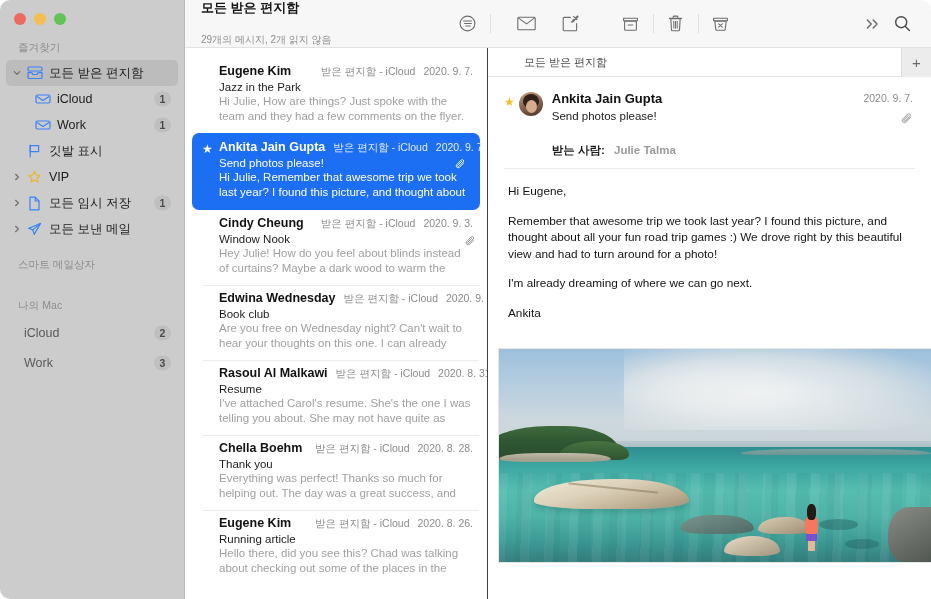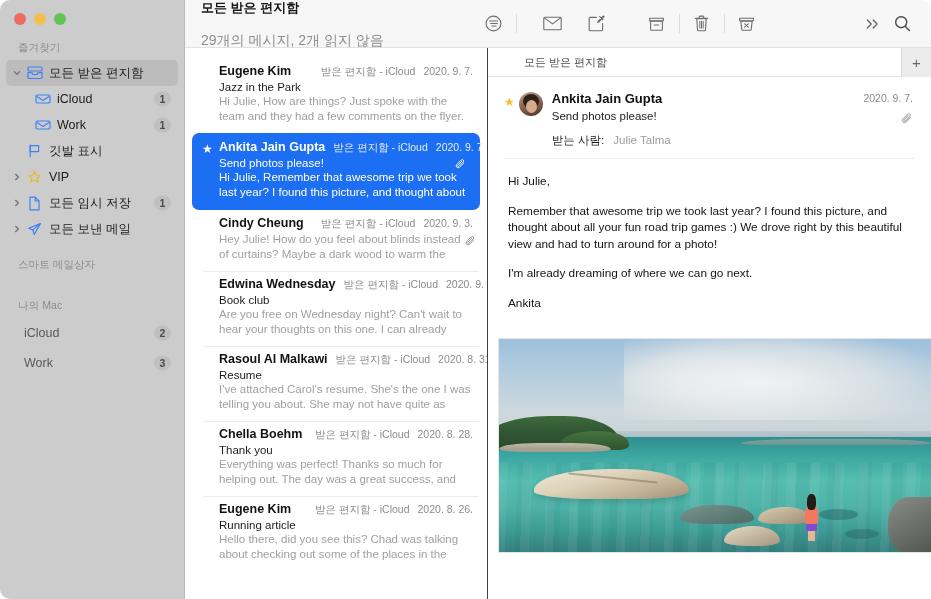--- a/index.html
+++ b/index.html
@@ -53,21 +53,21 @@
   
   .main { flex:1; height:599px; display:flex; flex-direction:column; background:#fff; min-width:0; }
 
   .toolbar {
     height:48px; flex:0 0 48px; display:flex; align-items:center;
     background:#f7f7f7; border-bottom:1px solid #e2e2e2;
     padding:0 14px 0 16px;
   }
   .tb-title { display:flex; flex-direction:column; justify-content:center; }
   .tb-title-main { font-size:13px; font-weight:700; color:#141414; line-height:15px; }
-  .tb-title-sub { font-size:14px; color:#8e8e8e; line-height:14px; margin-top:18px; }
+  .tb-title-sub { font-size:10px; color:#8e8e8e; line-height:14px; margin-top:18px; }
   .tb-spacer { flex:1; }
   .tb-btn {
     width:30px; height:30px; display:flex; align-items:center; justify-content:center;
     color:#6d6d6d; border-radius:5px;
   }
   .tb-sep { width:1px; height:19px; background:#dcdcdc; margin:0 7px; }
   .tb-gap { width:14px; }
   .tb-gap-lg { width:30px; }
 
   .body-area { flex:1; display:flex; min-height:0; }
@@ -131,21 +131,21 @@
     content:""; position:absolute; left:4px; top:2px; width:16px; height:14px;
     border-radius:50% 50% 45% 45%; background:#2e2119;
   }
   .avatar::after {
     content:""; position:absolute; left:7px; top:8px; width:11px; height:13px;
     border-radius:50%; background:#d7ab8e;
   }
   .mh-text { flex:1; min-width:0; }
   .mh-name { font-size:13px; font-weight:700; color:#101010; line-height:16px; }
   .mh-subject { font-size:11.5px; color:#1c1c1e; line-height:16px; margin-top:1px; }
-  .mh-to { font-size:11.5px; line-height:16px; margin-top:8px; color:#1c1c1e; }
+  .mh-to { font-size:11.5px; line-height:16px; margin-top:18px; color:#1c1c1e;font-weight:bold; }
   .mh-to .to-val { color:#9b9b9b; margin-left:6px; }
   .mh-right { text-align:right; flex:0 0 auto; padding-left:10px; }
   .mh-date { font-size:10.5px; color:#8c8c8c; line-height:14px; }
   .mh-clip { color:#b2b2b2; margin-top:7px; display:block; }
   .msg-sep { height:1px; background:#ebebeb; margin:0 16px; }
   .msg-body { padding:14px 20px 0 20px; }
   .msg-body p { font-size:11.8px; line-height:16.5px; color:#141414; margin-bottom:13px; }
 
   .photo-wrap { padding:14px 0 0 10px; }
   .photo {
@@ -474,20 +474,21 @@
             <span class="mr-clip">
               <svg width="11" height="13" viewBox="0 0 11 13">
                 <path d="M8.6 5.2L4.4 9.4a2 2 0 0 1-2.8-2.8l4.6-4.6a1.4 1.4 0 0 1 2 2L3.8 8.4a.8.8 0 0 1-1.1-1.1l4-4" fill="none" stroke="currentColor" stroke-width="1" stroke-linecap="round" stroke-linejoin="round"></path>
               </svg>
             </span>
             <div class="mr-line1">
               <span class="mr-from">Cindy Cheung</span>
               <span class="mr-mailbox">받은 편지함 - iCloud</span>
               <span class="mr-date">2020. 9. 3.</span>
             </div>
+            <div class="mr-subject">Window Nook</div>
             <div class="mr-preview">Hey Julie! How do you feel about blinds instead of curtains? Maybe a dark wood to warm the space a…</div>
           </div>
 
           <div class="mail-row">
             <div class="mr-line1">
               <span class="mr-from">Edwina Wednesday</span>
               <span class="mr-mailbox">받은 편지함 - iCloud</span>
               <span class="mr-date">2020. 9. 1.</span>
             </div>
             <div class="mr-subject">Book club</div>
@@ -553,21 +554,21 @@
                 <svg width="12" height="14" viewBox="0 0 11 13" style="float:right">
                   <path d="M8.6 5.2L4.4 9.4a2 2 0 0 1-2.8-2.8l4.6-4.6a1.4 1.4 0 0 1 2 2L3.8 8.4a.8.8 0 0 1-1.1-1.1l4-4" fill="none" stroke="currentColor" stroke-width="1" stroke-linecap="round" stroke-linejoin="round"></path>
                 </svg>
               </span>
             </div>
           </div>
 
           <div class="msg-sep"></div>
 
           <div class="msg-body">
-            <p>Hi Julie,</p>
+            <p>Hi Eugene,</p>
             <p>Remember that awesome trip we took last year? I found this picture, and thought about all your fun road trip games :) We drove right by this beautiful view and had to turn around for a photo!</p>
             <p>I'm already dreaming of where we can go next.</p>
             <p>Ankita</p>
           </div>
 
           <div class="photo-wrap">
             <div class="photo">
               <div class="ph-sky"></div>
               <div class="ph-cloud1"></div>
               <div class="ph-cloud2"></div>

